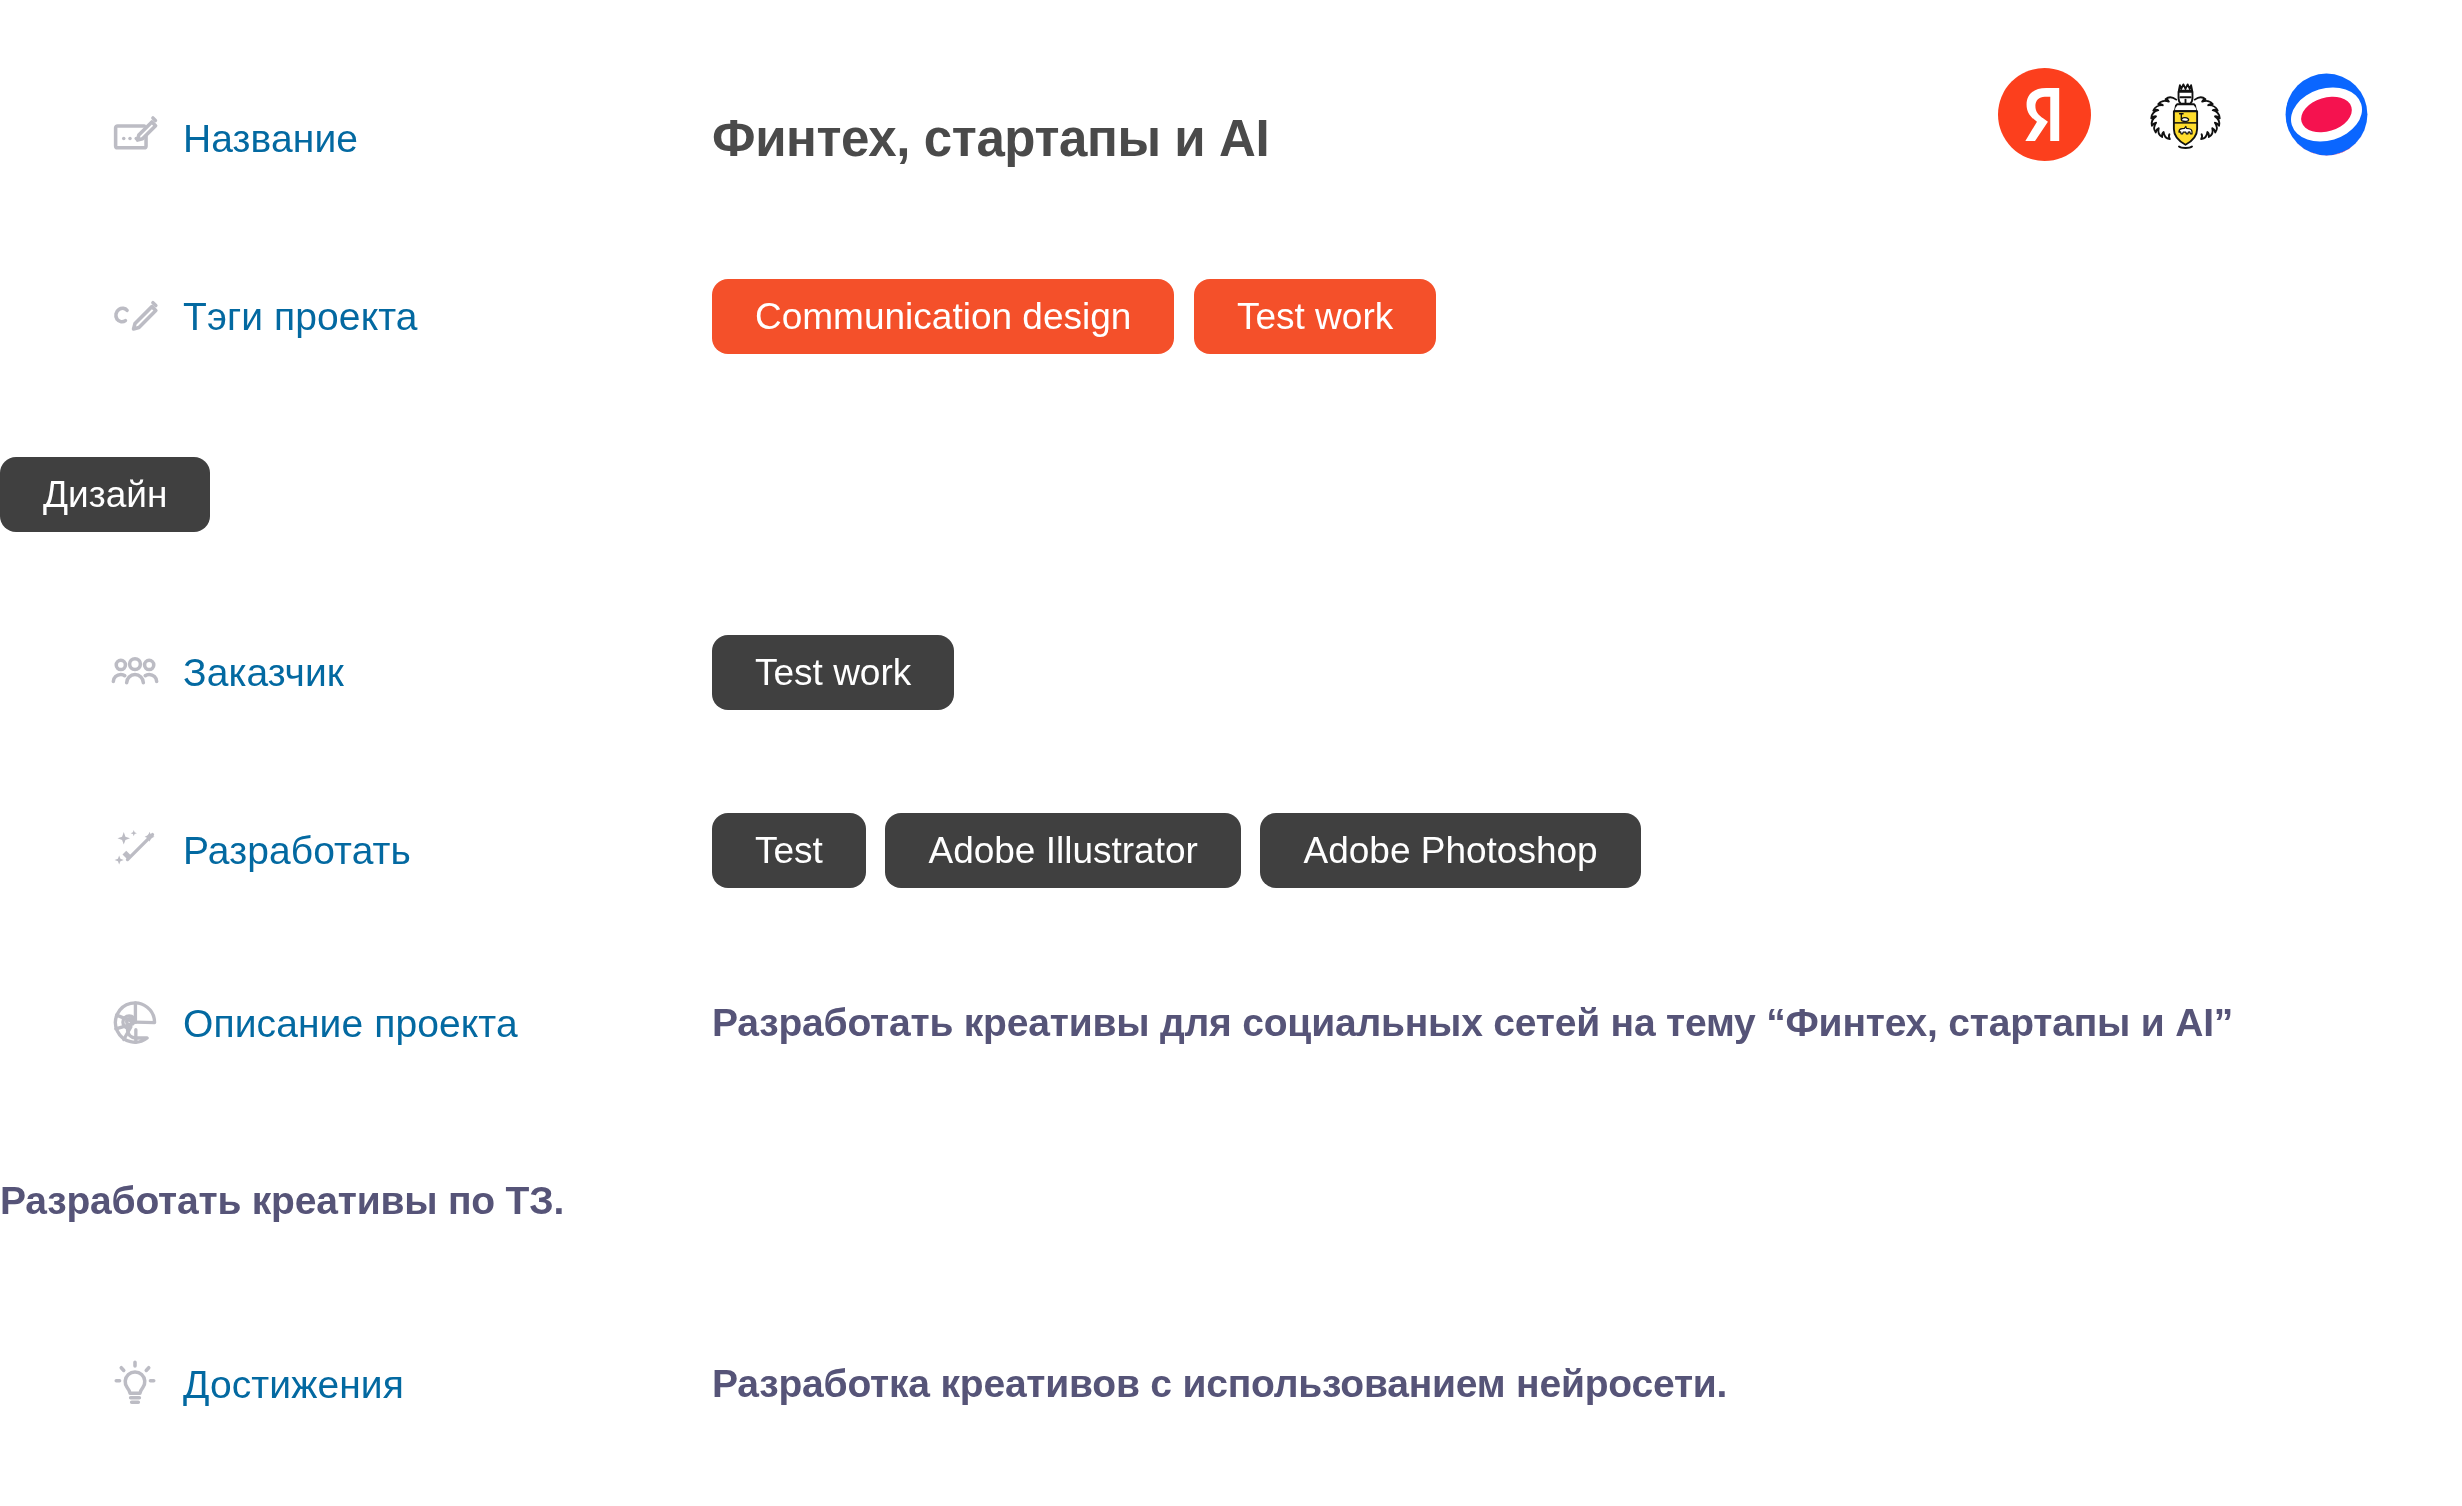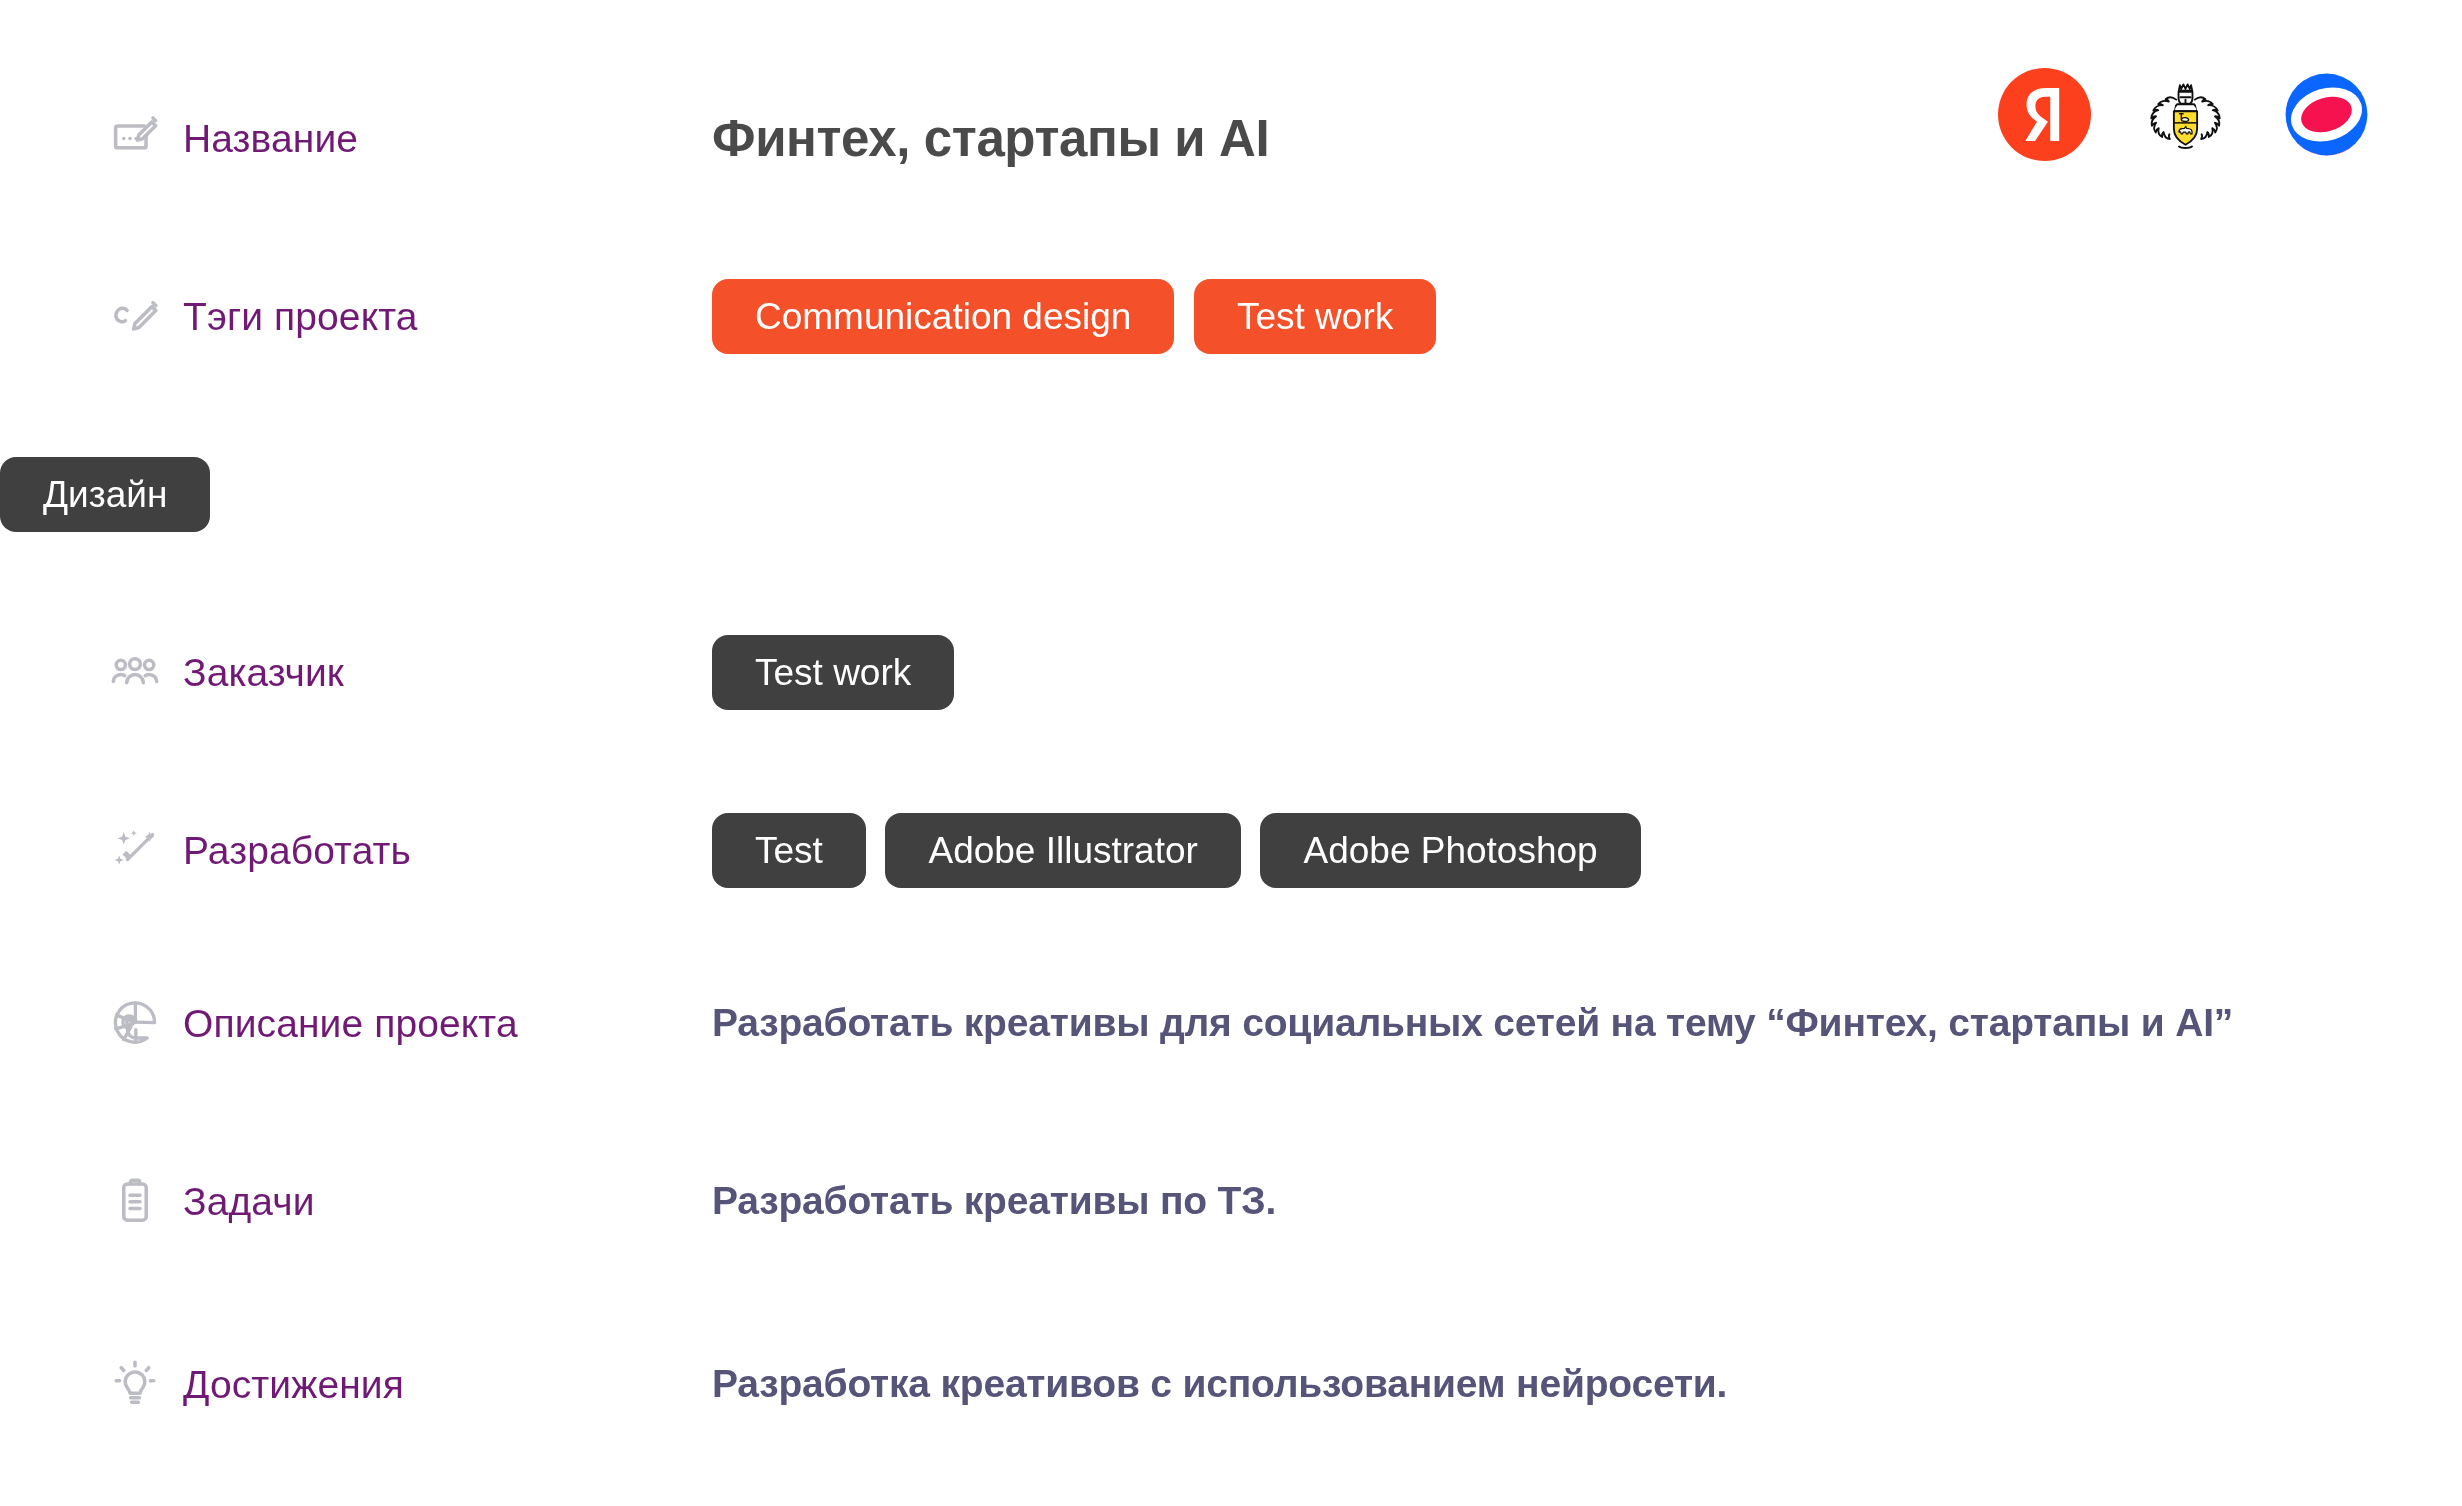--- a/index.html
+++ b/index.html
@@ -68,21 +68,21 @@
     width: 50px;
     height: 50px;
     flex: 0 0 50px;
     display: block;
     color: #bcbcc4;
   }
   .row-icon svg { display: block; width: 50px; height: 50px; }
   .row-label {
     font-size: 39px;
     line-height: 1;
-    color: #701a75;
+    color: #0369a1;
     font-weight: 400;
     white-space: nowrap;
     letter-spacing: 0.1px;
   }
 
   .value-cell {
     flex: 1 1 auto;
     display: flex;
     align-items: center;
     flex-wrap: wrap;
@@ -292,30 +292,20 @@
           </svg>
         </span>
         <span class="row-label">Описание проекта</span>
       </div>
       <div class="value-cell">
         <p class="body-text">Разработать креативы для социальных сетей на тему “Финтех, стартапы и AI”</p>
       </div>
     </div>
 
     <div class="row" style="top:1161px;height:80px;">
-      <div class="label-cell">
-        <span class="row-icon">
-          <svg viewBox="0 0 24 24" fill="none" stroke="currentColor" stroke-width="1.7" stroke-linecap="round" stroke-linejoin="round">
-            <rect x="6.6" y="3.8" width="10.8" height="17.4" rx="1.8"></rect>
-            <path d="M9.8 3.8V2.9c0-.5.4-.9.9-.9h2.6c.5 0 .9.4.9.9v.9"></path>
-            <path d="M9.6 9.2h4.8M9.6 12.4h4.8M9.6 15.6h4.8"></path>
-          </svg>
-        </span>
-        <span class="row-label">Задачи</span>
-      </div>
       <div class="value-cell">
         <p class="body-text">Разработать креативы по ТЗ.</p>
       </div>
     </div>
 
     <div class="row" style="top:1344px;height:80px;">
       <div class="label-cell">
         <span class="row-icon">
           <svg viewBox="0 0 24 24" fill="none" stroke="currentColor" stroke-width="1.7" stroke-linecap="round" stroke-linejoin="round">
             <path d="M8.3 13.8a4.7 4.7 0 1 1 7.4 0c-.8 1-1.2 1.7-1.3 2.6H9.6c-.1-.9-.5-1.6-1.3-2.6z"></path>

